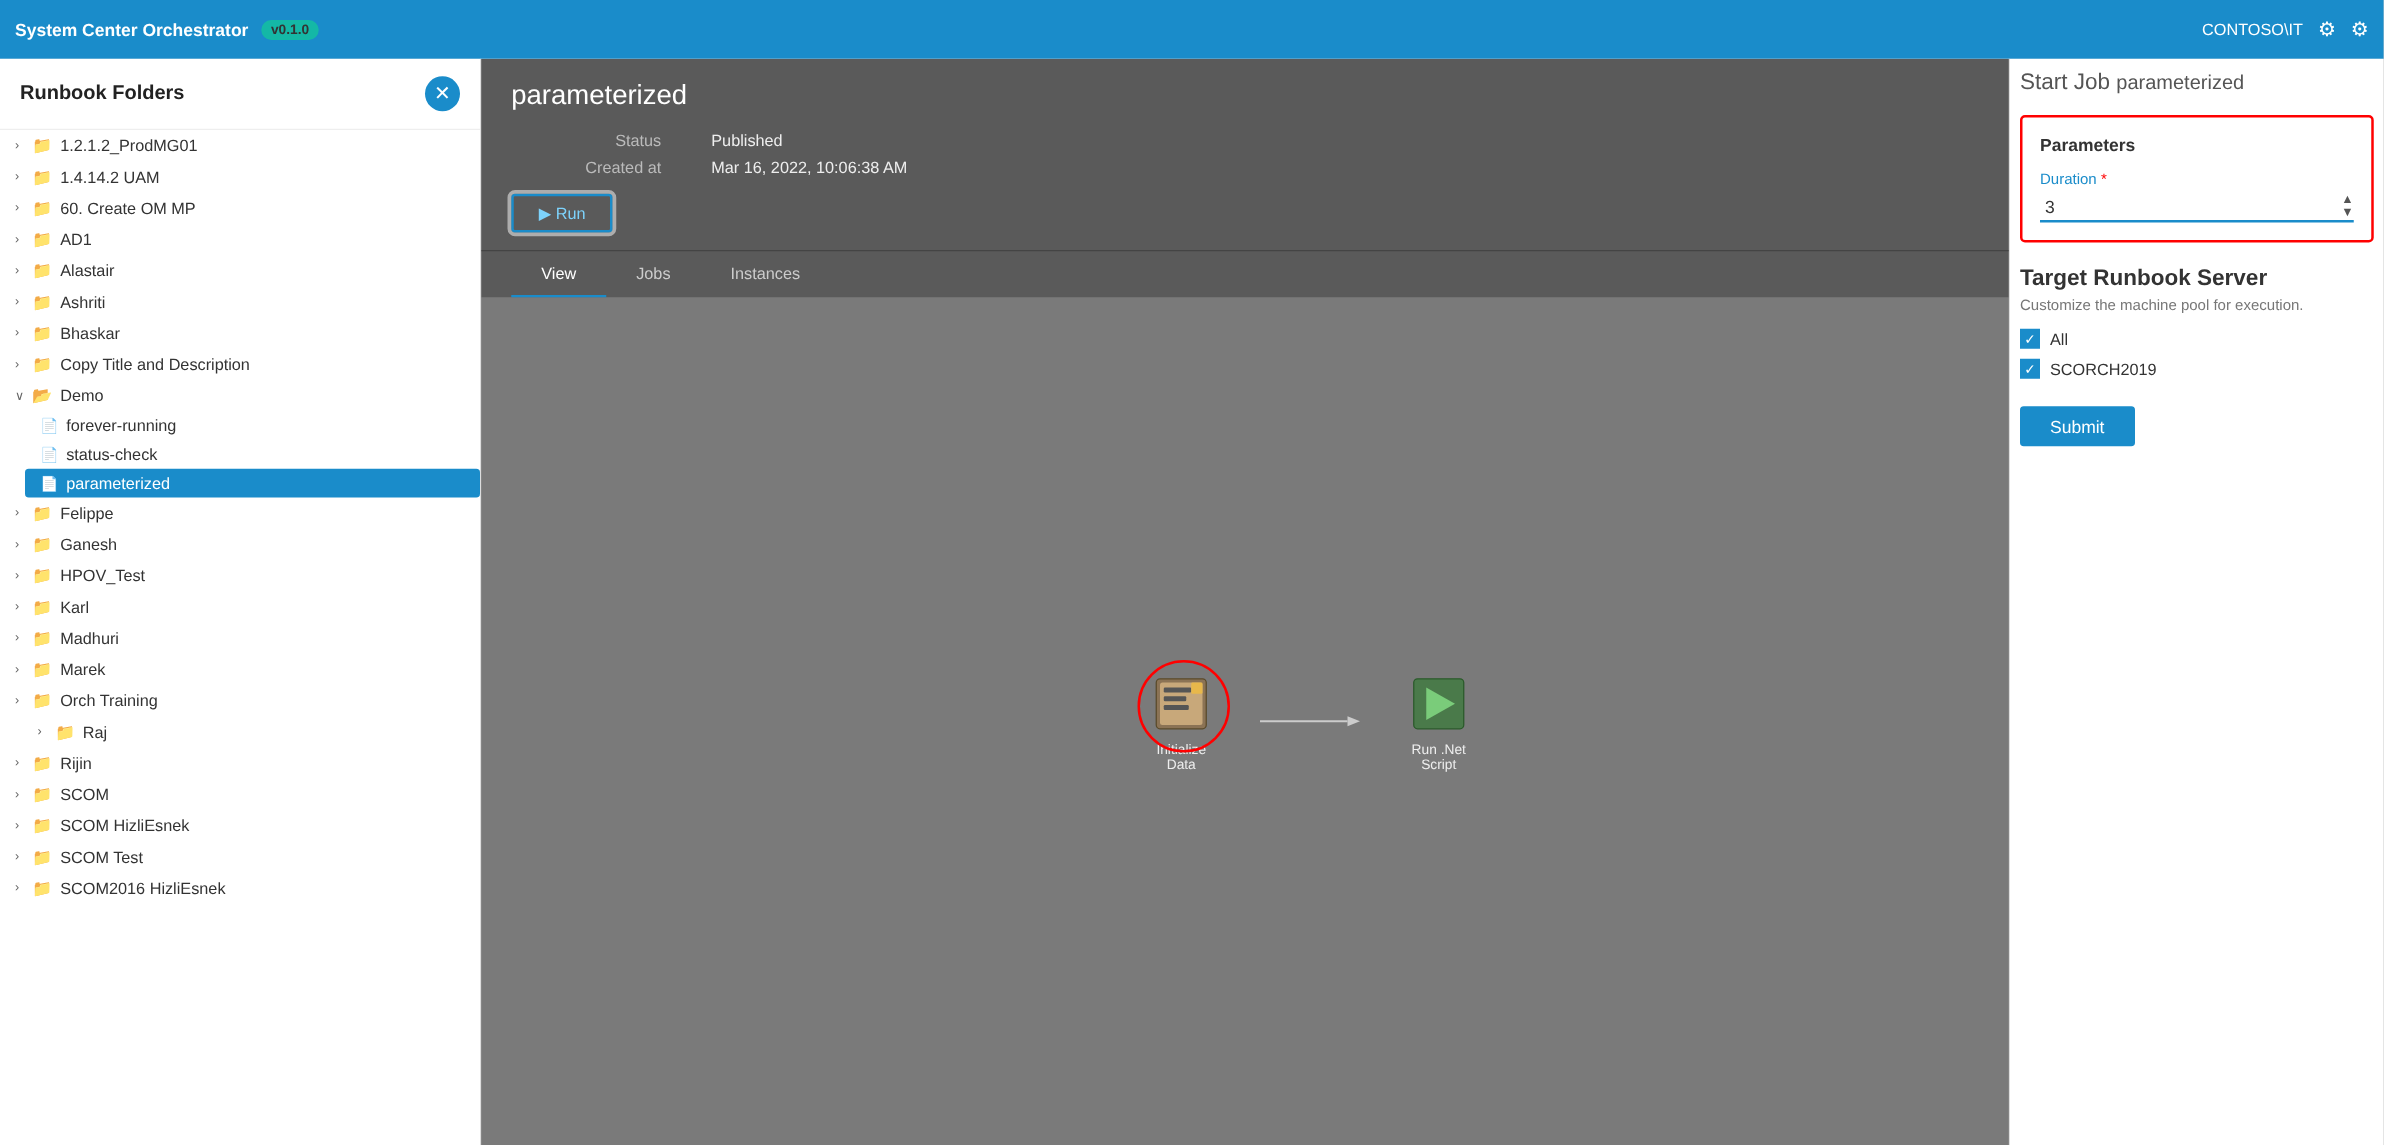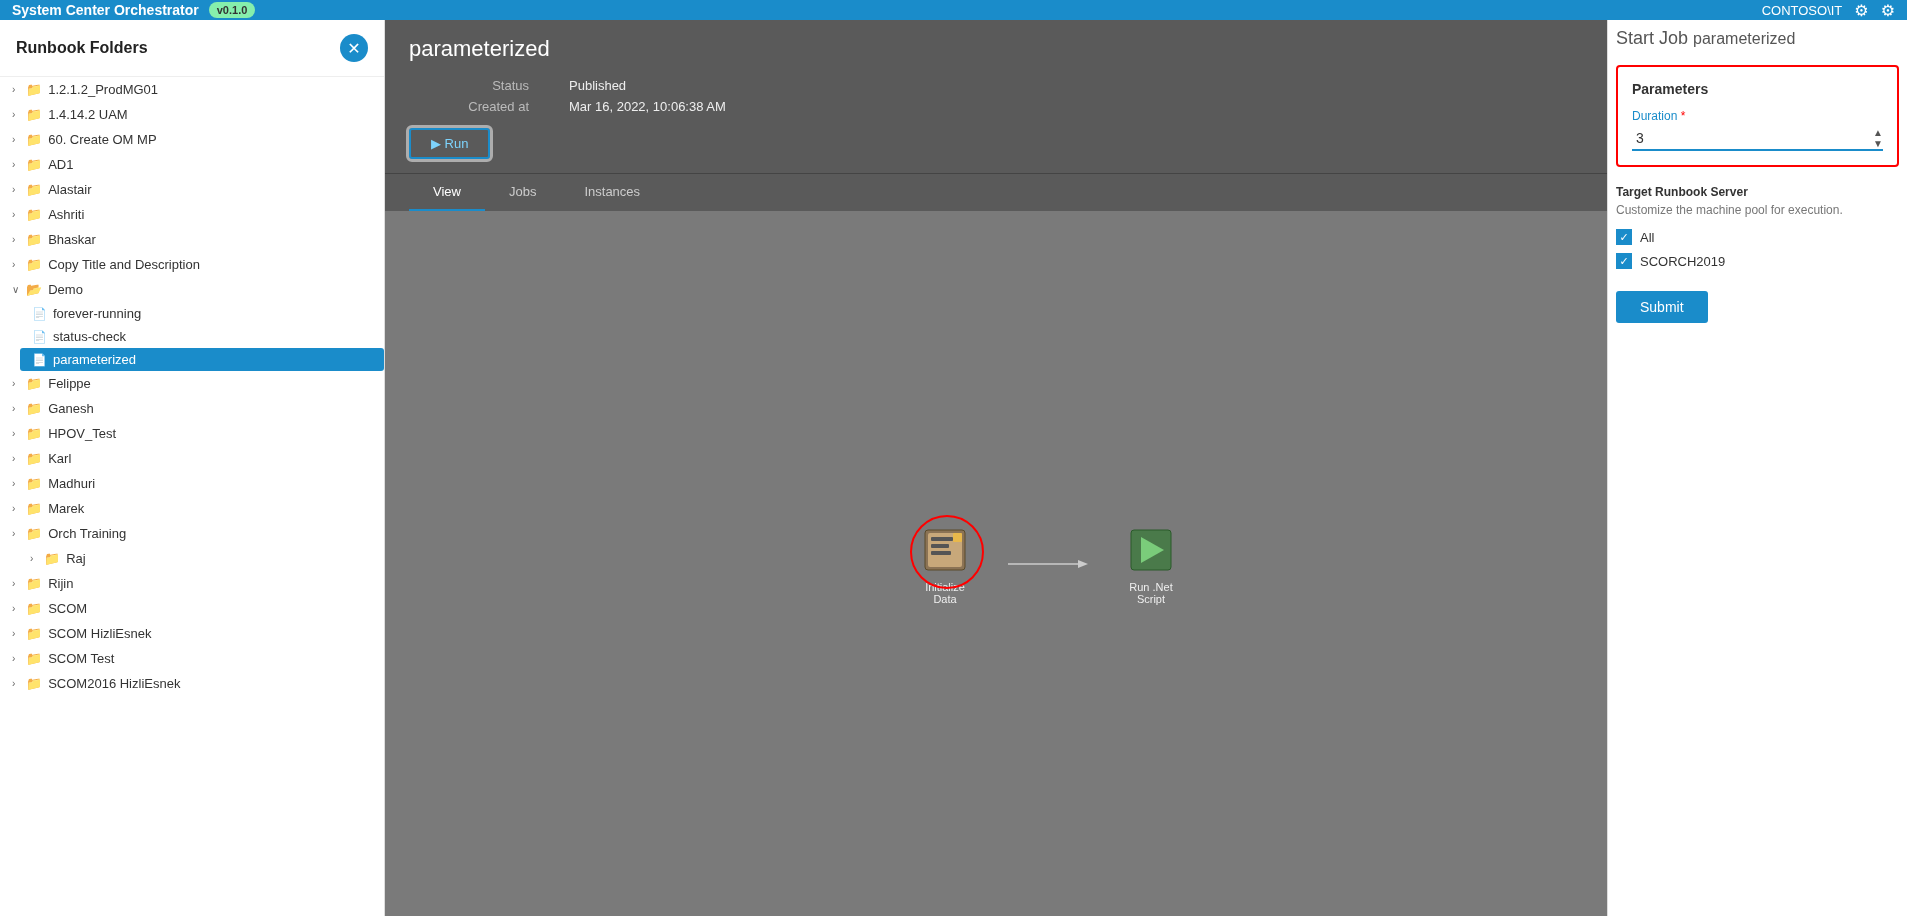--- a/index.html
+++ b/index.html
@@ -2,31 +2,31 @@
 <html><head>
   <meta charset="utf-8">
   <style>
     * { box-sizing: border-box; margin: 0; padding: 0; }
     body { font-family: 'Segoe UI', Arial, sans-serif; font-size: 13px; background: #f0f0f0; display: flex; flex-direction: column; height: 100vh; overflow: hidden; }
 
     
     .topbar {
       background: #1a8cca;
       color: white;
-      height: 20px;
+      height: 47px;
       display: flex;
       align-items: center;
       padding: 0 12px;
       flex-shrink: 0;
       justify-content: space-between;
     }
     .topbar-left { display: flex; align-items: center; gap: 10px; }
     .topbar-title { font-size: 14px; font-weight: 600; }
     .version-badge {
-      background: #86efac;
+      background: #14b8a6;
       color: #333;
       border-radius: 10px;
       padding: 2px 8px;
       font-size: 11px;
       font-weight: bold;
     }
     .topbar-right { display: flex; align-items: center; gap: 12px; }
     .topbar-user { font-size: 13px; }
     .topbar-icon { font-size: 16px; cursor: pointer; }
 
@@ -246,21 +246,21 @@
       padding: 2px 4px;
     }
     .field-spinner {
       display: flex;
       flex-direction: column;
       font-size: 10px;
       color: #555;
       cursor: pointer;
     }
 
-    .target-server-title { font-size: 12px; color: #333; font-weight: 600; margin-bottom: 4px; }
+    .target-server-title { font-size: 18px; color: #333; font-weight: 600; margin-bottom: 4px; }
     .target-server-sub { font-size: 12px; color: #777; margin-bottom: 12px; }
 
     .checkbox-row {
       display: flex;
       align-items: center;
       gap: 8px;
       margin-bottom: 8px;
     }
     .checkbox-box {
       width: 16px;

